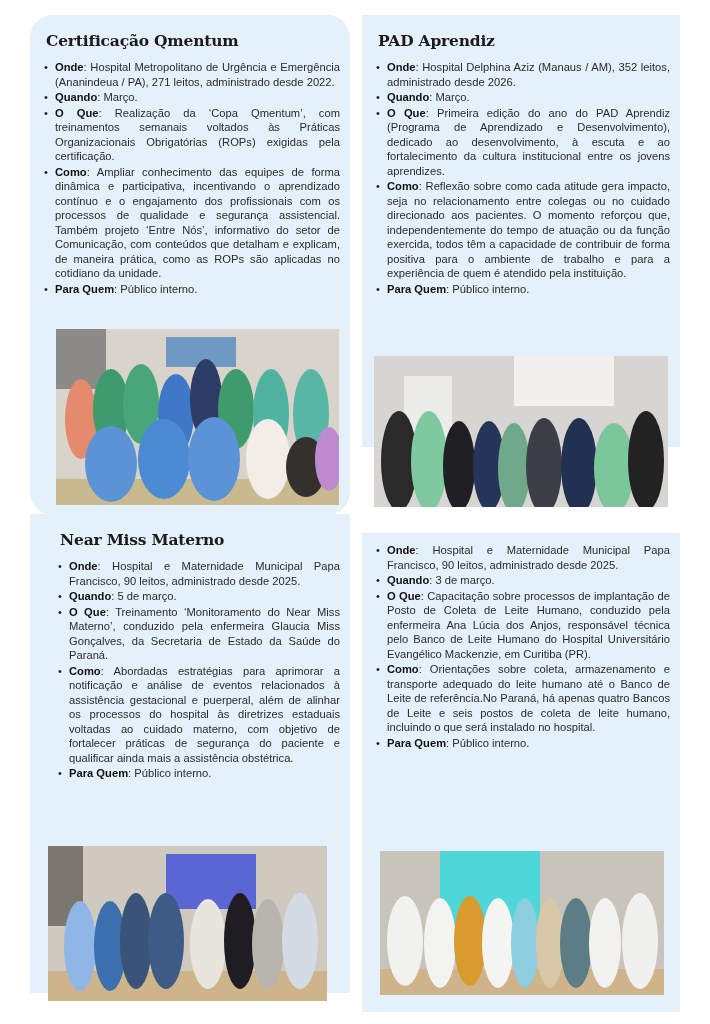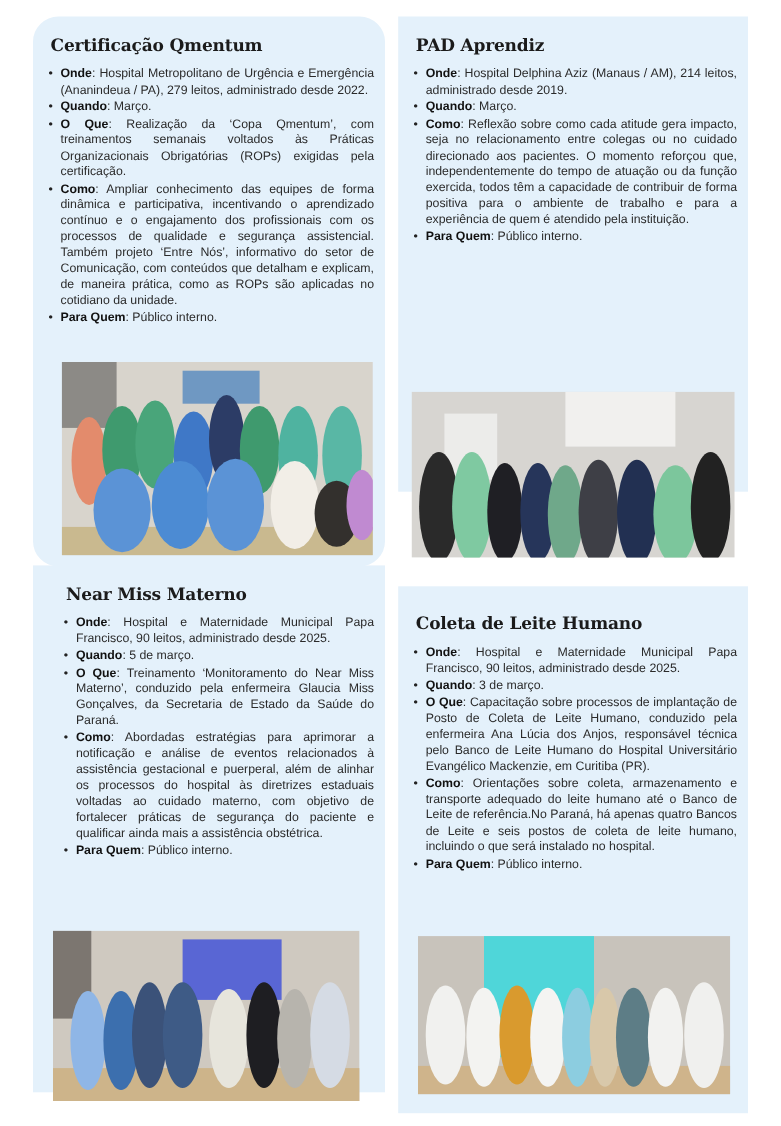--- a/index.html
+++ b/index.html
@@ -12,21 +12,21 @@
   li b { font-weight:bold; color:#111; }
   .photo { position:absolute; overflow:hidden; }
   .photo svg { display:block; width:100%; height:100%; }
 </style>
 </head>
 <body>
 
 <div class="card" style="left:30px;top:15px;width:320px;height:500px;border-radius:23px;">
   <h2>Certificação Qmentum</h2>
   <ul>
-    <li><b>Onde</b><span>: Hospital Metropolitano de Urgência e Emergência (Ananindeua / PA), 279 leitos, administrado desde 2022.</span></li>
+    <li><b>Onde</b><span>: Hospital Metropolitano de Urgência e Emergência (Ananindeua / PA), 271 leitos, administrado desde 2022.</span></li>
     <li><b>Quando</b><span>: Março.</span></li>
     <li><b>O Que</b><span>: Realização da ‘Copa Qmentum’, com treinamentos semanais voltados às Práticas Organizacionais Obrigatórias (ROPs) exigidas pela certificação.</span></li>
     <li><b>Como</b><span>: Ampliar conhecimento das equipes de forma dinâmica e participativa, incentivando o aprendizado contínuo e o engajamento dos profissionais com os processos de qualidade e segurança assistencial. Também projeto ‘Entre Nós’, informativo do setor de Comunicação, com conteúdos que detalham e explicam, de maneira prática, como as ROPs são aplicadas no cotidiano da unidade.</span></li>
     <li><b>Para Quem</b><span>: Público interno.</span></li>
   </ul>
 </div>
 <div class="photo" style="left:56px;top:329px;width:283px;height:176px;">
   <svg viewBox="0 0 283 176" preserveAspectRatio="none">
     <rect width="283" height="176" fill="#d8d4cc"></rect>
     <rect x="0" y="0" width="50" height="60" fill="#8c8a86"></rect>
@@ -47,22 +47,23 @@
       <ellipse cx="212" cy="130" rx="22" ry="40" fill="#f2eee7"></ellipse>
       <ellipse cx="250" cy="138" rx="20" ry="30" fill="#33302d"></ellipse>
       <ellipse cx="273" cy="130" rx="14" ry="32" fill="#c08ad1"></ellipse>
     </g>
   </svg>
 </div>
 
 <div class="card" style="left:362px;top:15px;width:318px;height:432px;">
   <h2>PAD Aprendiz</h2>
   <ul>
-    <li><b>Onde</b><span>: Hospital Delphina Aziz (Manaus / AM), 214 leitos, administrado desde 2019.</span></li>
+    <li><b>Onde</b><span>: Hospital Delphina Aziz (Manaus / AM), 352 leitos, administrado desde 2026.</span></li>
     <li><b>Quando</b><span>: Março.</span></li>
+    <li><b>O Que</b><span>: Primeira edição do ano do PAD Aprendiz (Programa de Aprendizado e Desenvolvimento), dedicado ao desenvolvimento, à escuta e ao fortalecimento da cultura institucional entre os jovens aprendizes.</span></li>
     <li><b>Como</b><span>: Reflexão sobre como cada atitude gera impacto, seja no relacionamento entre colegas ou no cuidado direcionado aos pacientes. O momento reforçou que, independentemente do tempo de atuação ou da função exercida, todos têm a capacidade de contribuir de forma positiva para o ambiente de trabalho e para a experiência de quem é atendido pela instituição.</span></li>
     <li><b>Para Quem</b><span>: Público interno.</span></li>
   </ul>
 </div>
 <div class="photo" style="left:374px;top:356px;width:294px;height:151px;">
   <svg viewBox="0 0 294 151" preserveAspectRatio="none">
     <rect width="294" height="151" fill="#d7d5d1"></rect>
     <rect x="140" y="0" width="100" height="50" fill="#f1f0ee"></rect>
     <rect x="30" y="20" width="48" height="60" fill="#ececea"></rect>
     <g>
@@ -102,21 +103,20 @@
       <ellipse cx="118" cy="95" rx="18" ry="48" fill="#3e5b86"></ellipse>
       <ellipse cx="160" cy="98" rx="18" ry="45" fill="#e7e5dc"></ellipse>
       <ellipse cx="192" cy="95" rx="16" ry="48" fill="#1e1e22"></ellipse>
       <ellipse cx="220" cy="98" rx="16" ry="45" fill="#b7b4ad"></ellipse>
       <ellipse cx="252" cy="95" rx="18" ry="48" fill="#d5dbe4"></ellipse>
     </g>
   </svg>
 </div>
 
 <div class="card" style="left:362px;top:533px;width:318px;height:479px;padding-left:14px;">
-  <h2 style="margin-top:14px;">Coleta de Leite Humano</h2>
   <ul>
     <li><b>Onde</b><span>: Hospital e Maternidade Municipal Papa Francisco, 90 leitos, administrado desde 2025.</span></li>
     <li><b>Quando</b><span>: 3 de março.</span></li>
     <li><b>O Que</b><span>: Capacitação sobre processos de implantação de Posto de Coleta de Leite Humano, conduzido pela enfermeira Ana Lúcia dos Anjos, responsável técnica pelo Banco de Leite Humano do Hospital Universitário Evangélico Mackenzie, em Curitiba (PR).</span></li>
     <li><b>Como</b><span>: Orientações sobre coleta, armazenamento e transporte adequado do leite humano até o Banco de Leite de referência.No Paraná, há apenas quatro Bancos de Leite e seis postos de coleta de leite humano, incluindo o que será instalado no hospital.</span></li>
     <li><b>Para Quem</b><span>: Público interno.</span></li>
   </ul>
 </div>
 <div class="photo" style="left:380px;top:851px;width:284px;height:144px;">
   <svg viewBox="0 0 284 144" preserveAspectRatio="none">

